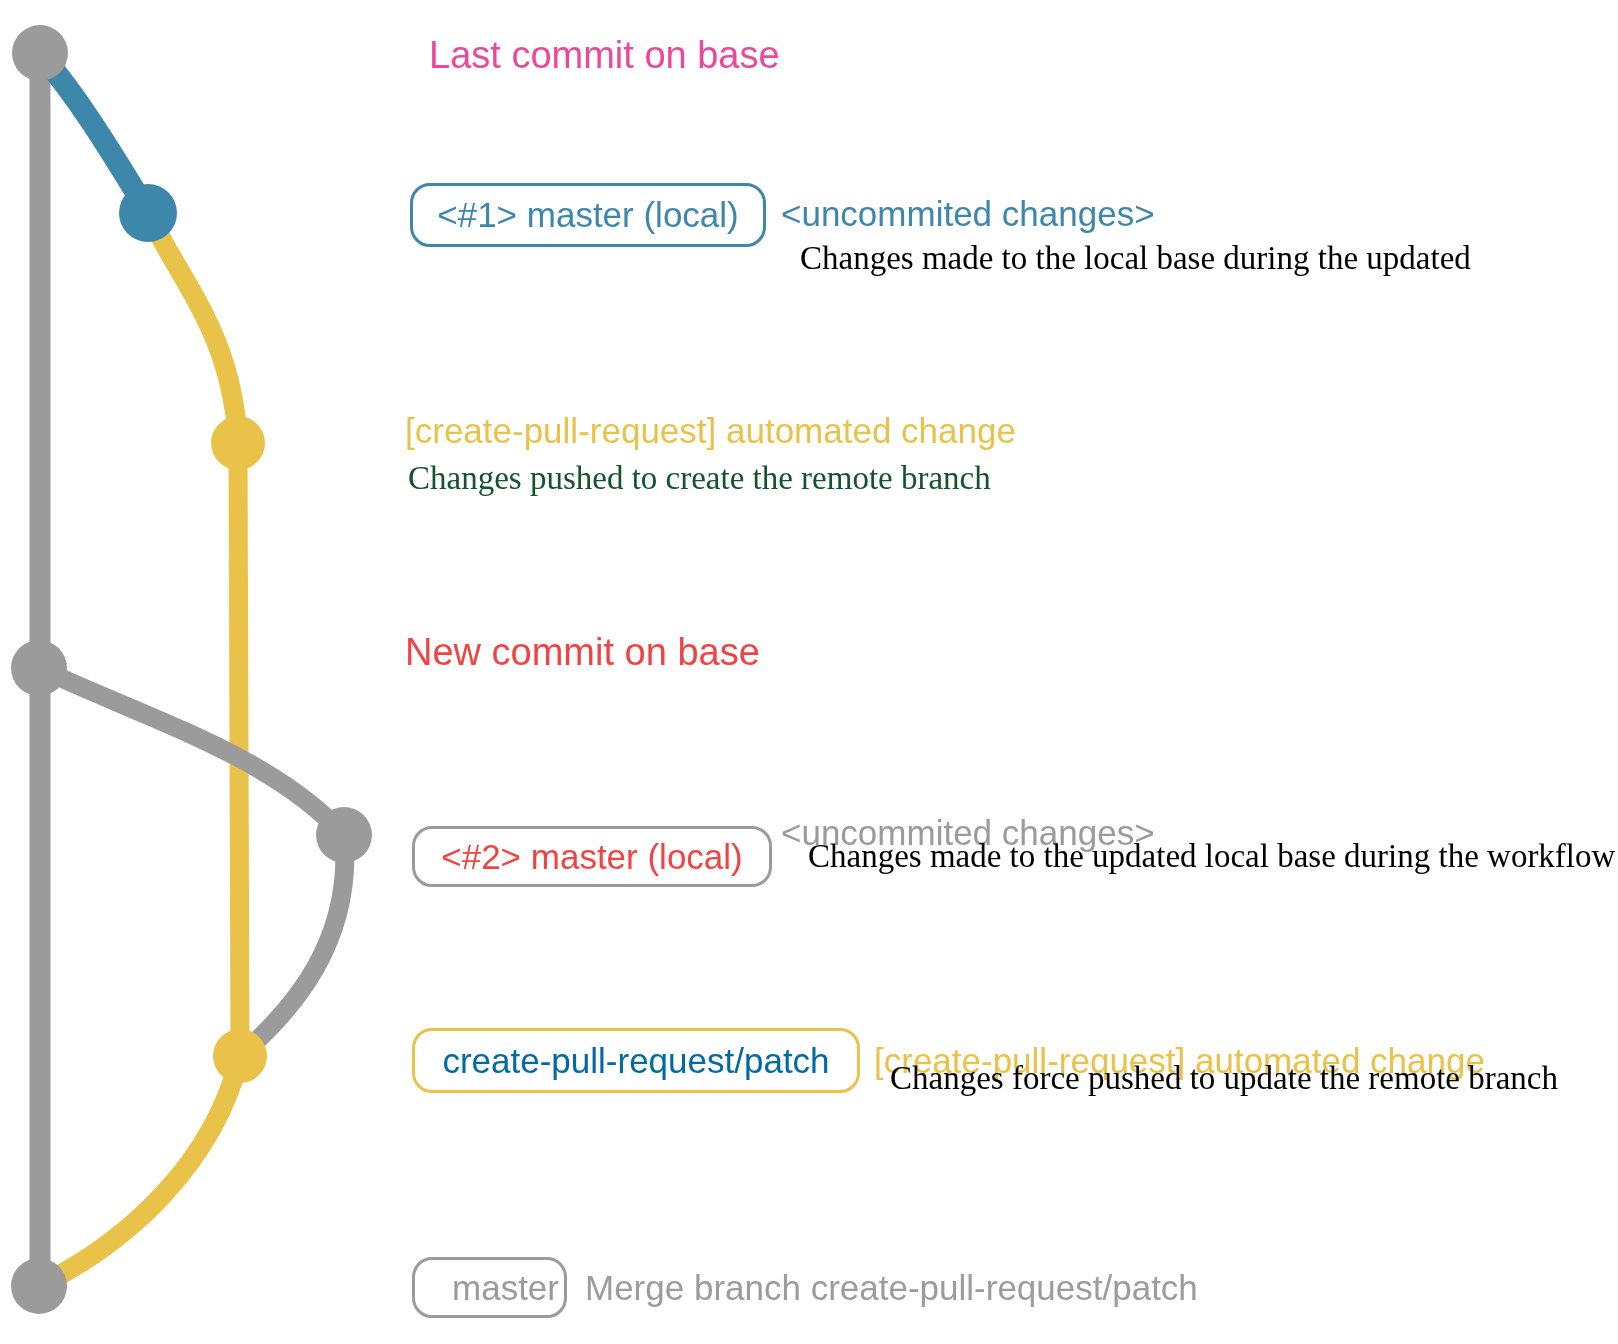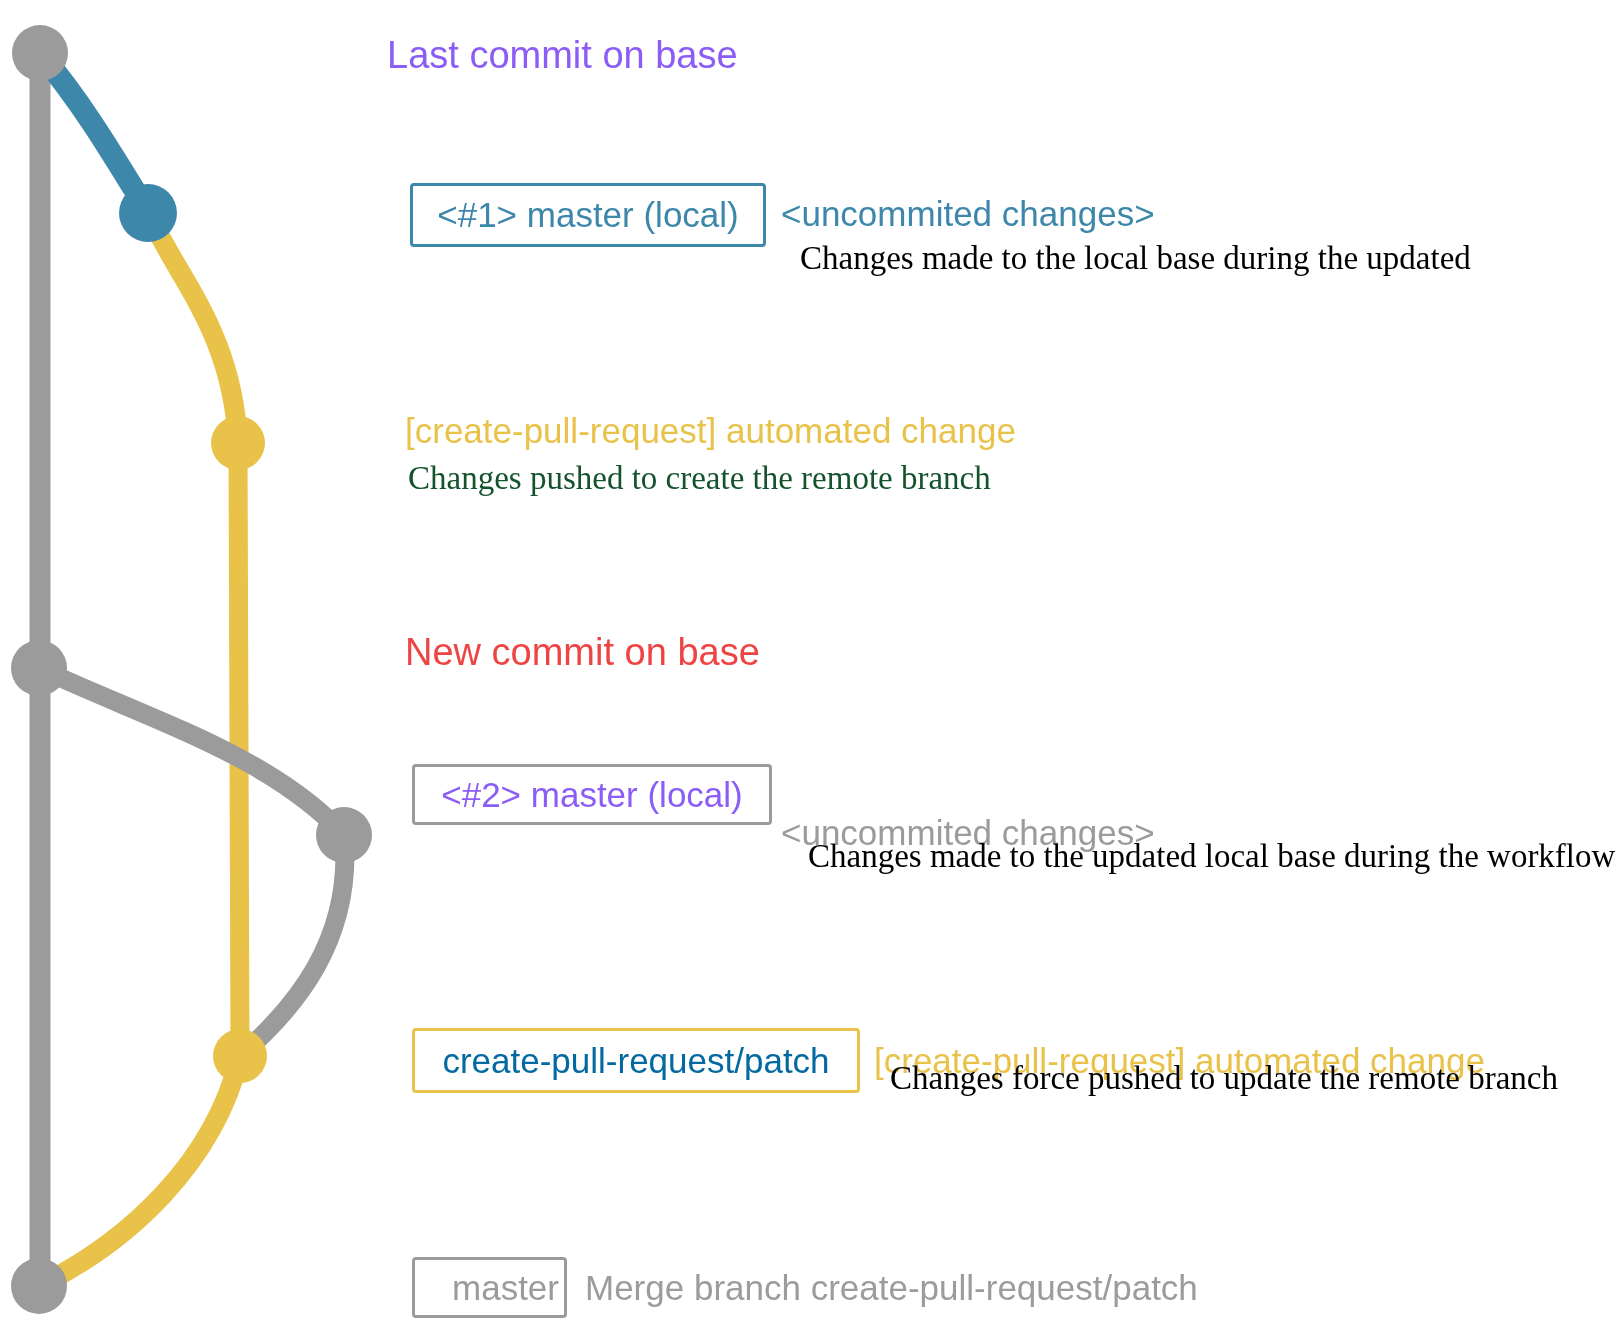--- a/index.html
+++ b/index.html
@@ -6,21 +6,21 @@
   body{
     width:1618px;height:1344px;position:relative;background:#ffffff;
     font-family:"Liberation Sans",sans-serif;overflow:hidden;
   }
   #graph-svg{position:absolute;left:0;top:0;}
   .abs{position:absolute;white-space:nowrap;}
   .toplabel{font-size:38px;line-height:44px;}
   .heading{font-size:35px;line-height:42px;}
   .desc{font-family:"Liberation Serif",serif;font-size:33px;line-height:40px;}
   .badge{
-    box-sizing:border-box;border:3px solid;border-radius:4px;
+    box-sizing:border-box;border:3px solid;border-radius:20px;
     font-size:35px;display:flex;align-items:center;justify-content:center;
     background:#ffffff;
   }
 </style>
 </head>
 <body>
 
 <svg id="graph-svg" width="1618" height="1344" viewBox="0 0 1618 1344">
 
   <path d="M 40 53 L 40 1286" fill="none" stroke-width="21" stroke-linecap="round" stroke="#9b9b9b"></path>
@@ -39,32 +39,32 @@
 
   <circle cx="40" cy="53" r="28" fill="#9b9b9b"></circle>
   <circle cx="148" cy="213" r="29" fill="#3d87ab"></circle>
   <circle cx="238" cy="443" r="27" fill="#e9c24a"></circle>
   <circle cx="39" cy="668" r="28" fill="#9b9b9b"></circle>
   <circle cx="344" cy="835" r="28" fill="#9b9b9b"></circle>
   <circle cx="240" cy="1056" r="27" fill="#e9c24a"></circle>
   <circle cx="39" cy="1286" r="28" fill="#9b9b9b"></circle>
 </svg>
 
-<div class="abs toplabel" style="left:387px;top:33px;color:#8b5cf6;">Last commit on base</div>
+<div class="abs toplabel" style="left:429px;top:33px;color:#ec4899;">Last commit on base</div>
 
 <div class="abs badge" style="left:410px;top:183px;width:356px;height:64px;border-color:#3d87ab;color:#3d87ab;">&lt;#1&gt; master (local)</div>
 <div class="abs heading" style="left:781px;top:193px;color:#3d87ab;">&lt;uncommited changes&gt;</div>
 <div class="abs desc" style="left:800px;top:238px;color:#000000;">Changes made to the local base during the updated</div>
 
 <div class="abs heading" style="left:405px;top:410px;color:#e9c24a;">[create-pull-request] automated change</div>
 <div class="abs desc" style="left:408px;top:458px;color:#14532d;">Changes pushed to create the remote branch</div>
 
 <div class="abs toplabel" style="left:405px;top:630px;color:#ef4444;">New commit on base</div>
 
-<div class="abs badge" style="left:412px;top:764px;width:360px;height:61px;border-color:#9b9b9b;color:#8b5cf6;">&lt;#2&gt; master (local)</div>
+<div class="abs badge" style="left:412px;top:826px;width:360px;height:61px;border-color:#9b9b9b;color:#ef4444;">&lt;#2&gt; master (local)</div>
 <div class="abs heading" style="left:781px;top:812px;color:#9b9b9b;">&lt;uncommited changes&gt;</div>
 <div class="abs desc" style="left:800px;top:836px;color:#000000;margin-left:8px;">Changes made to the updated local base during the workflow</div>
 
 <div class="abs badge" style="left:412px;top:1028px;width:448px;height:65px;border-color:#e9c24a;color:#0369a1;">create-pull-request/patch</div>
 <div class="abs heading" style="left:874px;top:1040px;color:#e9c24a;">[create-pull-request] automated change</div>
 <div class="abs desc" style="left:890px;top:1058px;color:#000000;">Changes force pushed to update the remote branch</div>
 
 <div class="abs badge" style="left:412px;top:1257px;width:155px;height:61px;border-color:#9b9b9b;color:#9b9b9b;padding-left:32px;">master</div>
 <div class="abs heading" style="left:585px;top:1267px;color:#9c9c9c;">Merge branch create-pull-request/patch</div>
 

